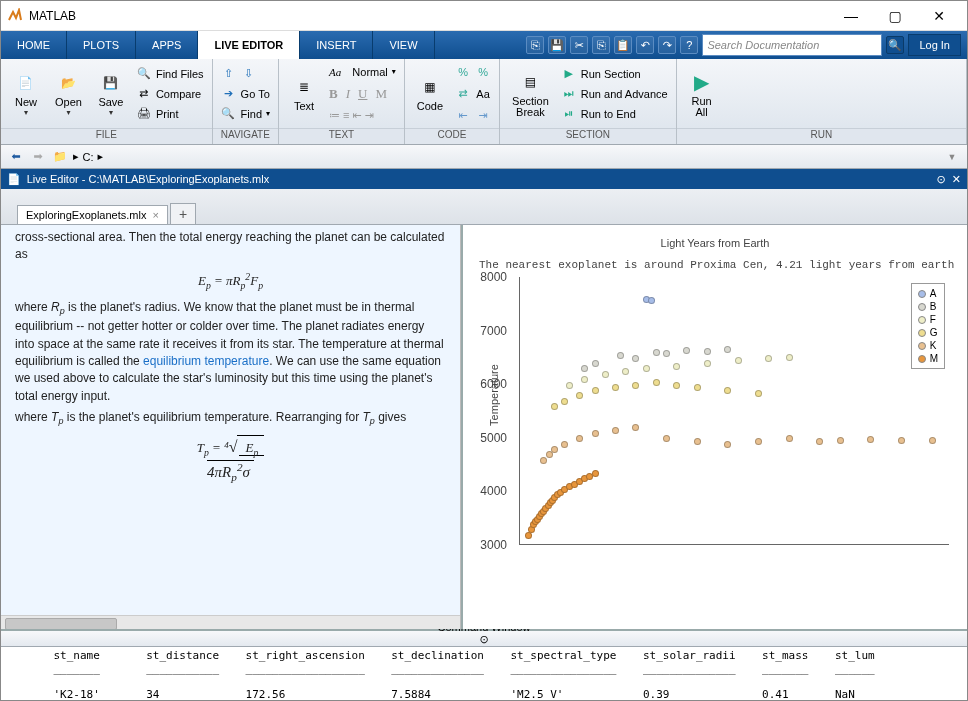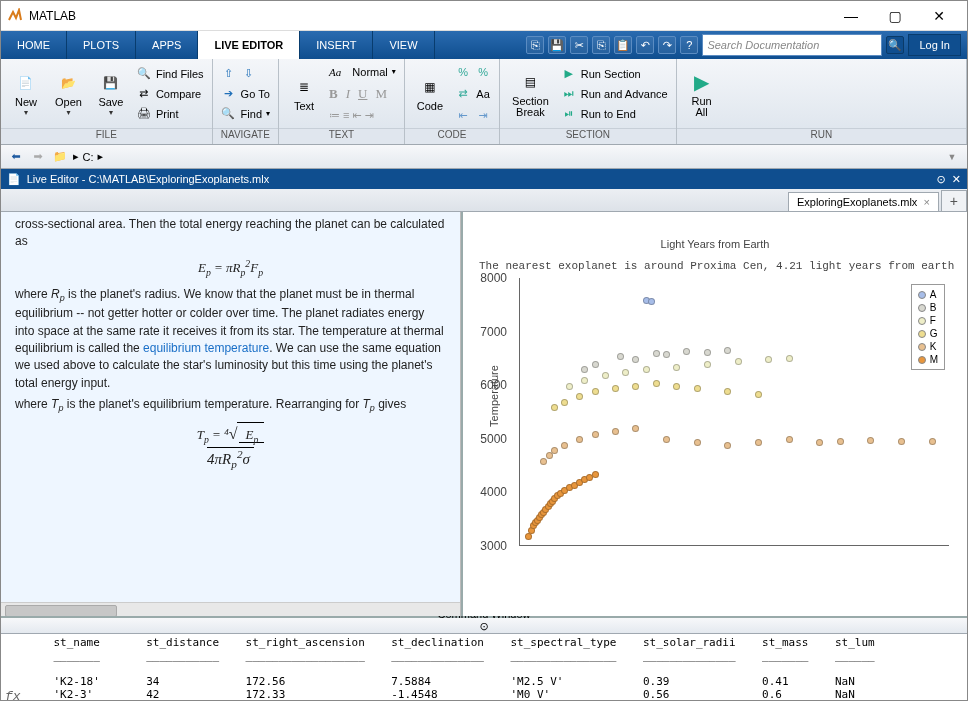--- a/index.html
+++ b/index.html
@@ -23,32 +23,32 @@
 .bigbtn .ico { width: 24px; height: 24px; display: flex; align-items: center; justify-content: center; }
 .bigbtn .txt { font-size: 11px; margin-top: 2px; line-height: 1; text-align: center; }
 .bigbtn .drop { font-size: 8px; color: #333; }
 .miniitem { display: flex; align-items: center; gap: 4px; font-size: 11px; height: 20px; padding: 0 2px; }
 .miniitem .mico { width: 16px; height: 16px; display: flex; align-items: center; justify-content: center; }
 .col { display: flex; flex-direction: column; justify-content: center; gap: 0px; }
 .addressbar { height: 24px; background: linear-gradient(#f7f8fa,#e4e9ef); border-bottom: 1px solid #a0a8b0; display: flex; align-items: center; padding: 0 6px; gap: 4px; font-size: 11px; }
 .addressbar .navico { width: 18px; height: 18px; display: flex; align-items: center; justify-content: center; color: #1e5aa0; }
 .livehdr { height: 20px; background: #0f4e8f; color: #fff; display: flex; align-items: center; padding: 0 6px; font-size: 11px; gap: 6px; }
 .livehdr .sp { flex: 1; }
-.filetabs { height: 23px; background: linear-gradient(#eceff3,#dde2e8); display: flex; align-items: flex-end; padding: 0 0; border-bottom: 1px solid #a0a8b0; justify-content: flex-end; }
+.filetabs { height: 36px; background: linear-gradient(#eceff3,#dde2e8); display: flex; align-items: flex-end; padding: 0 8px; border-bottom: 1px solid #a0a8b0; }
 .filetabs .ftab { background: #fff; border: 1px solid #a0a8b0; border-bottom: none; padding: 3px 8px; font-size: 11px; display: flex; align-items: center; gap: 6px; margin-left: 8px; }
 .filetabs .plus { padding: 2px 8px; font-size: 14px; color: #555; border: 1px solid #a0a8b0; border-bottom: none; background: #f0f2f5; margin-left: 2px; }
 .workarea { display: flex; height: 406px; background: #f0f0f0; border-bottom: 2px solid #9aa; }
 .editorpane { width: 460px; background: #eef6ff; border-right: 1px solid #bbb; padding: 0px 14px 4px 14px; font-family: Arial; font-size: 12px; color: #222; line-height: 1.45; overflow: hidden; position: relative; }
 .editorpane p { margin: 4px 0; }
 .editorpane .eq { text-align: center; font-style: italic; font-family: 'Times New Roman', serif; margin: 6px 0; font-size: 13px; }
 .editorpane .link { color: #1a6fc7; }
 .editorpane .hscroll { position: absolute; bottom: 0; left: 0; right: 0; height: 14px; background: #e8e8e8; border-top: 1px solid #ccc; }
 .editorpane .hscroll::before { content:''; position:absolute; left:4px; top:2px; width:110px; height:10px; background:#c7c7c7; border:1px solid #aaa; border-radius:2px; }
 .outputpane { flex: 1; background: #fff; position: relative; overflow: hidden; border-left: 2px solid #9aa; }
-.outputpane .axtitle { text-align: center; font-size: 11px; color: #444; margin-top: 26px; }
+.outputpane .axtitle { text-align: center; font-size: 11px; color: #444; margin-top: 12px; }
 .outputpane .msg { font-family: 'Courier New', monospace; font-size: 11px; color: #444; padding: 10px 0 0 16px; }
 .plotbox { position: relative; margin: 6px 12px; height: 268px; }
 .plotbox .yaxis { position: absolute; left: 0; top: 0; bottom: 0; width: 40px; }
 .plotbox .ylabel { position: absolute; left: -12px; top: 50%; transform: rotate(-90deg) translateX(22px); transform-origin: center; font-size: 11px; color: #444; }
 .plotbox .ytick { position: absolute; right: 8px; font-size: 12px; color: #444; transform: translateY(-50%); }
 .plotbox .plotarea { position: absolute; left: 44px; right: 6px; top: 0; bottom: 0; border-left: 1px solid #666; border-bottom: 1px solid #666; }
 .plotbox .legend { position: absolute; right: 10px; top: 6px; background: #fff; border: 1px solid #999; padding: 3px 6px; font-size: 10px; }
 .plotbox .legend div { display: flex; align-items: center; gap: 4px; line-height: 1.3; }
 .plotbox .legend .sw { width: 8px; height: 8px; border-radius: 50%; border: 1px solid #888; }
 .cmdhdr { height: 16px; background: linear-gradient(#f7f8fa,#e4e9ef); border-bottom: 1px solid #a0a8b0; display: flex; align-items: center; padding: 0 6px; font-size: 11px; justify-content: flex-end; flex-direction: column; }

